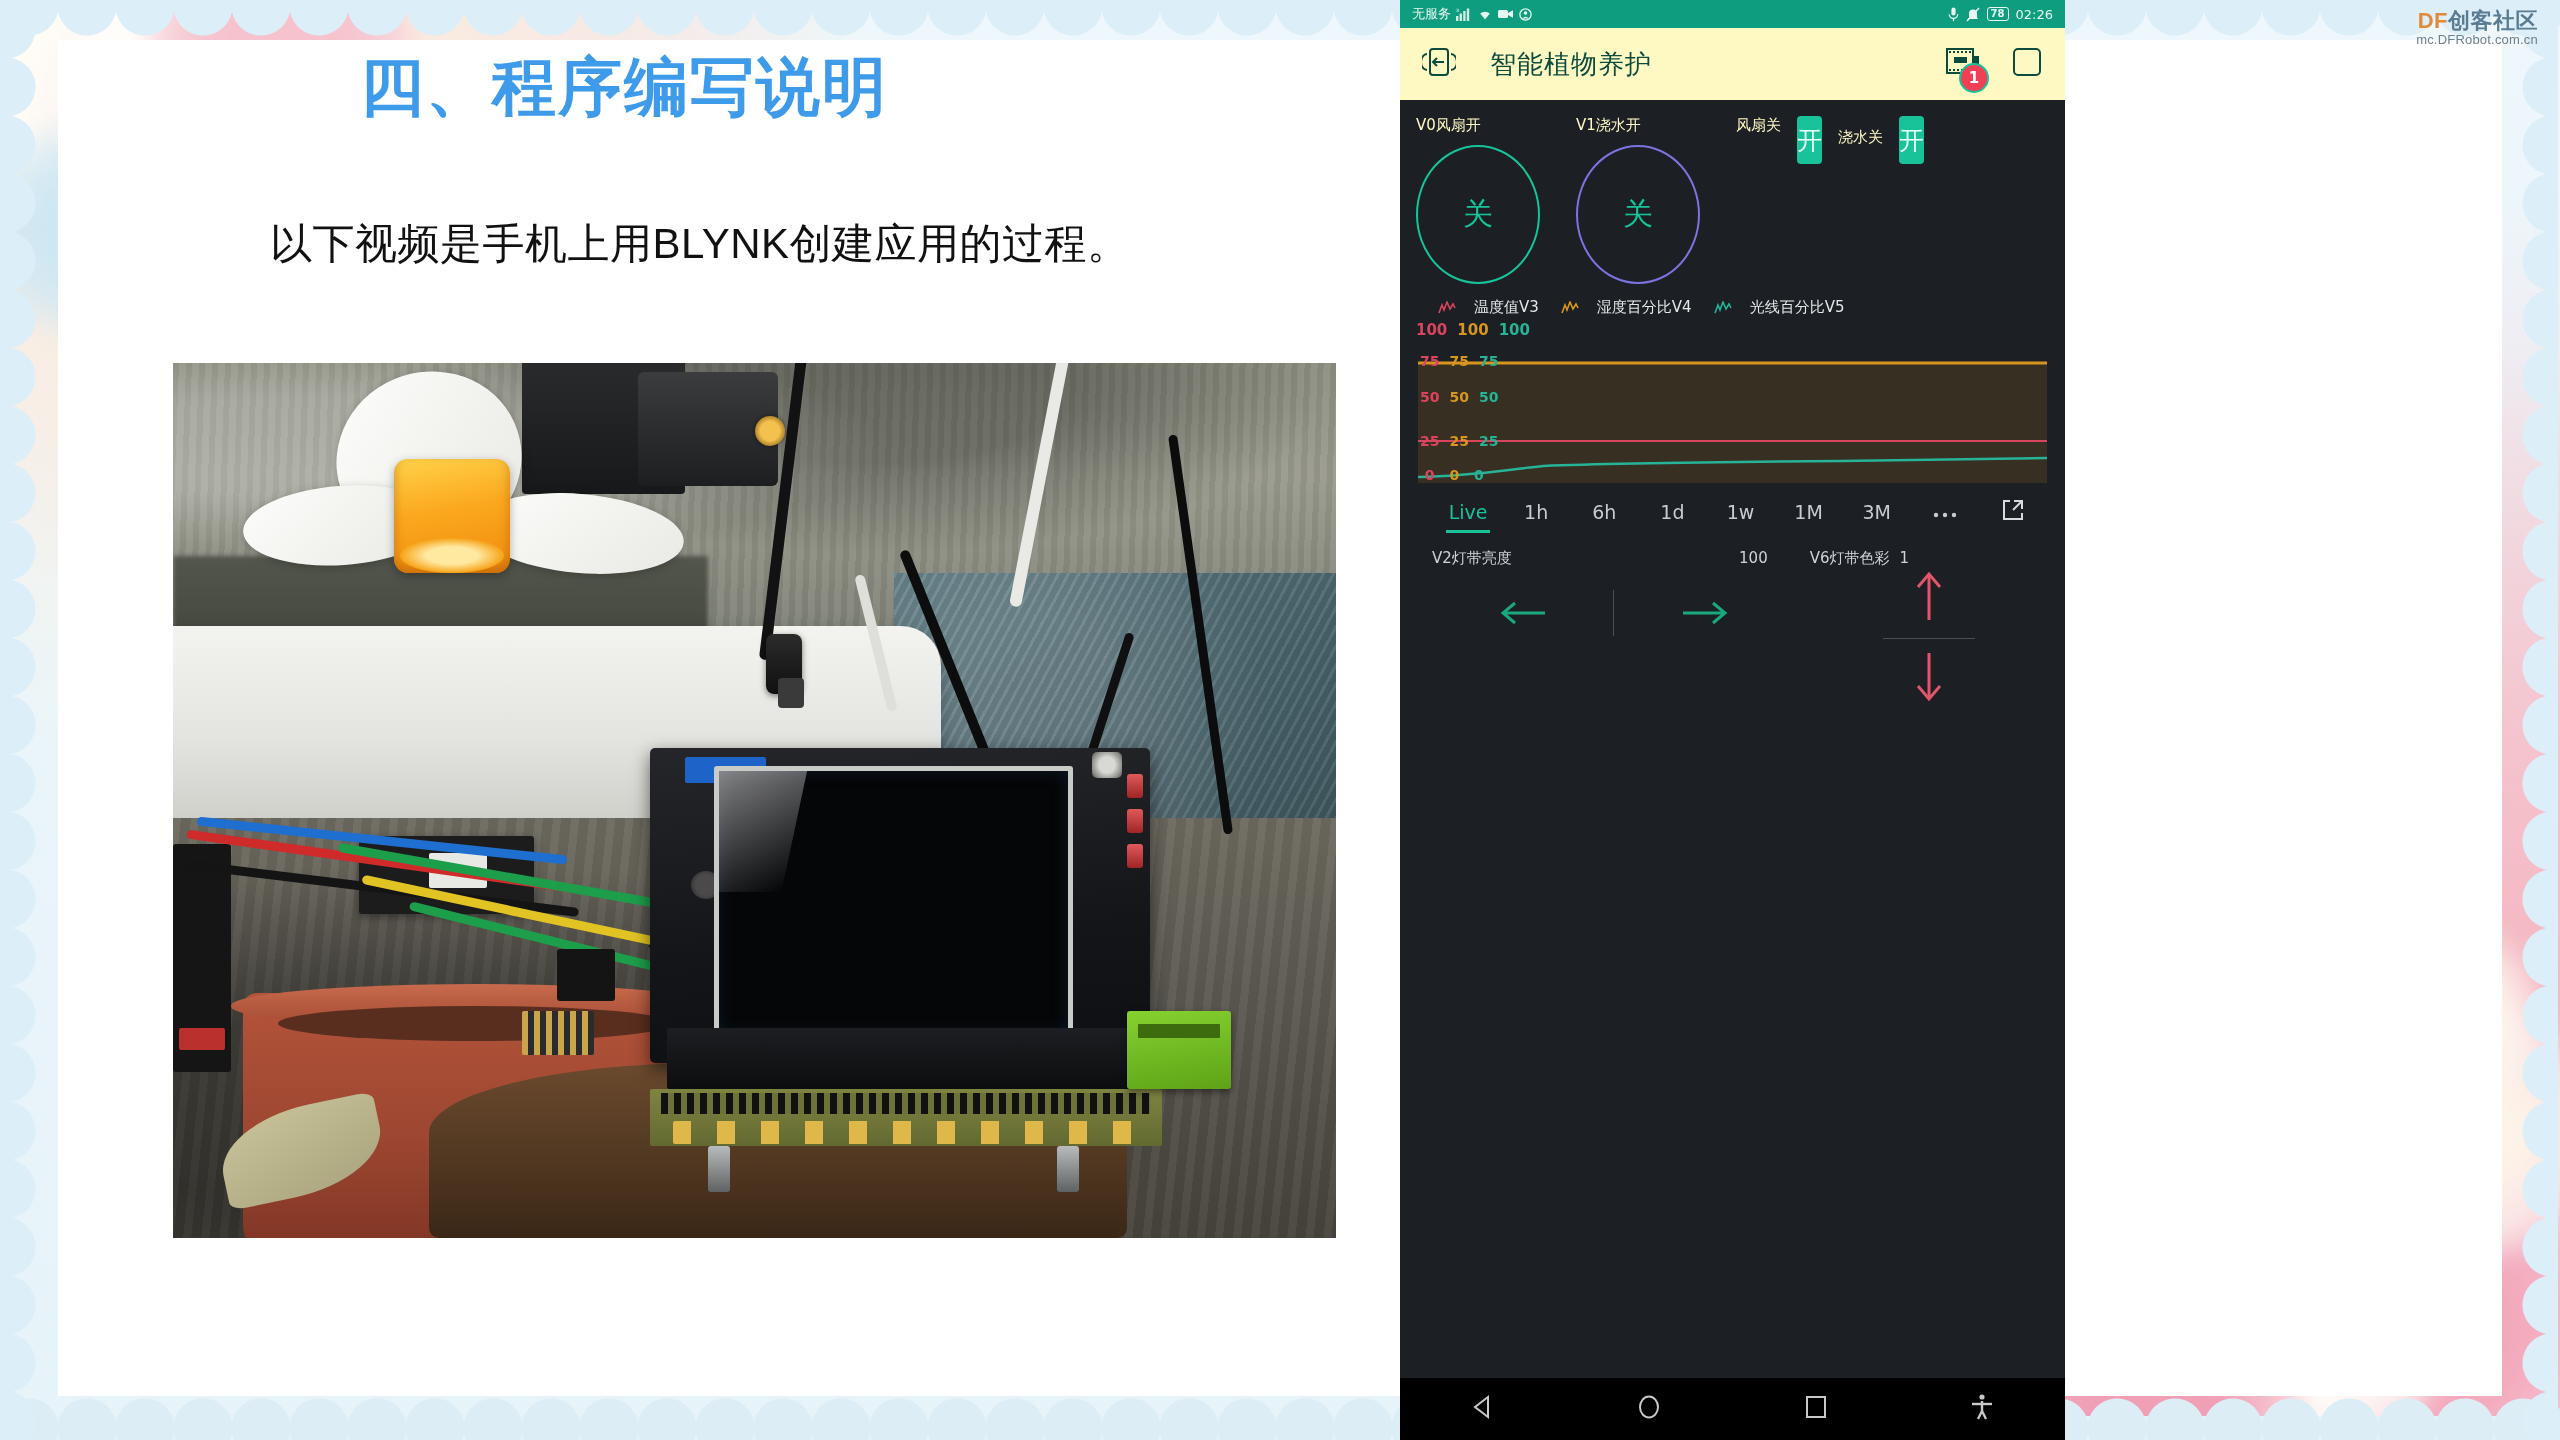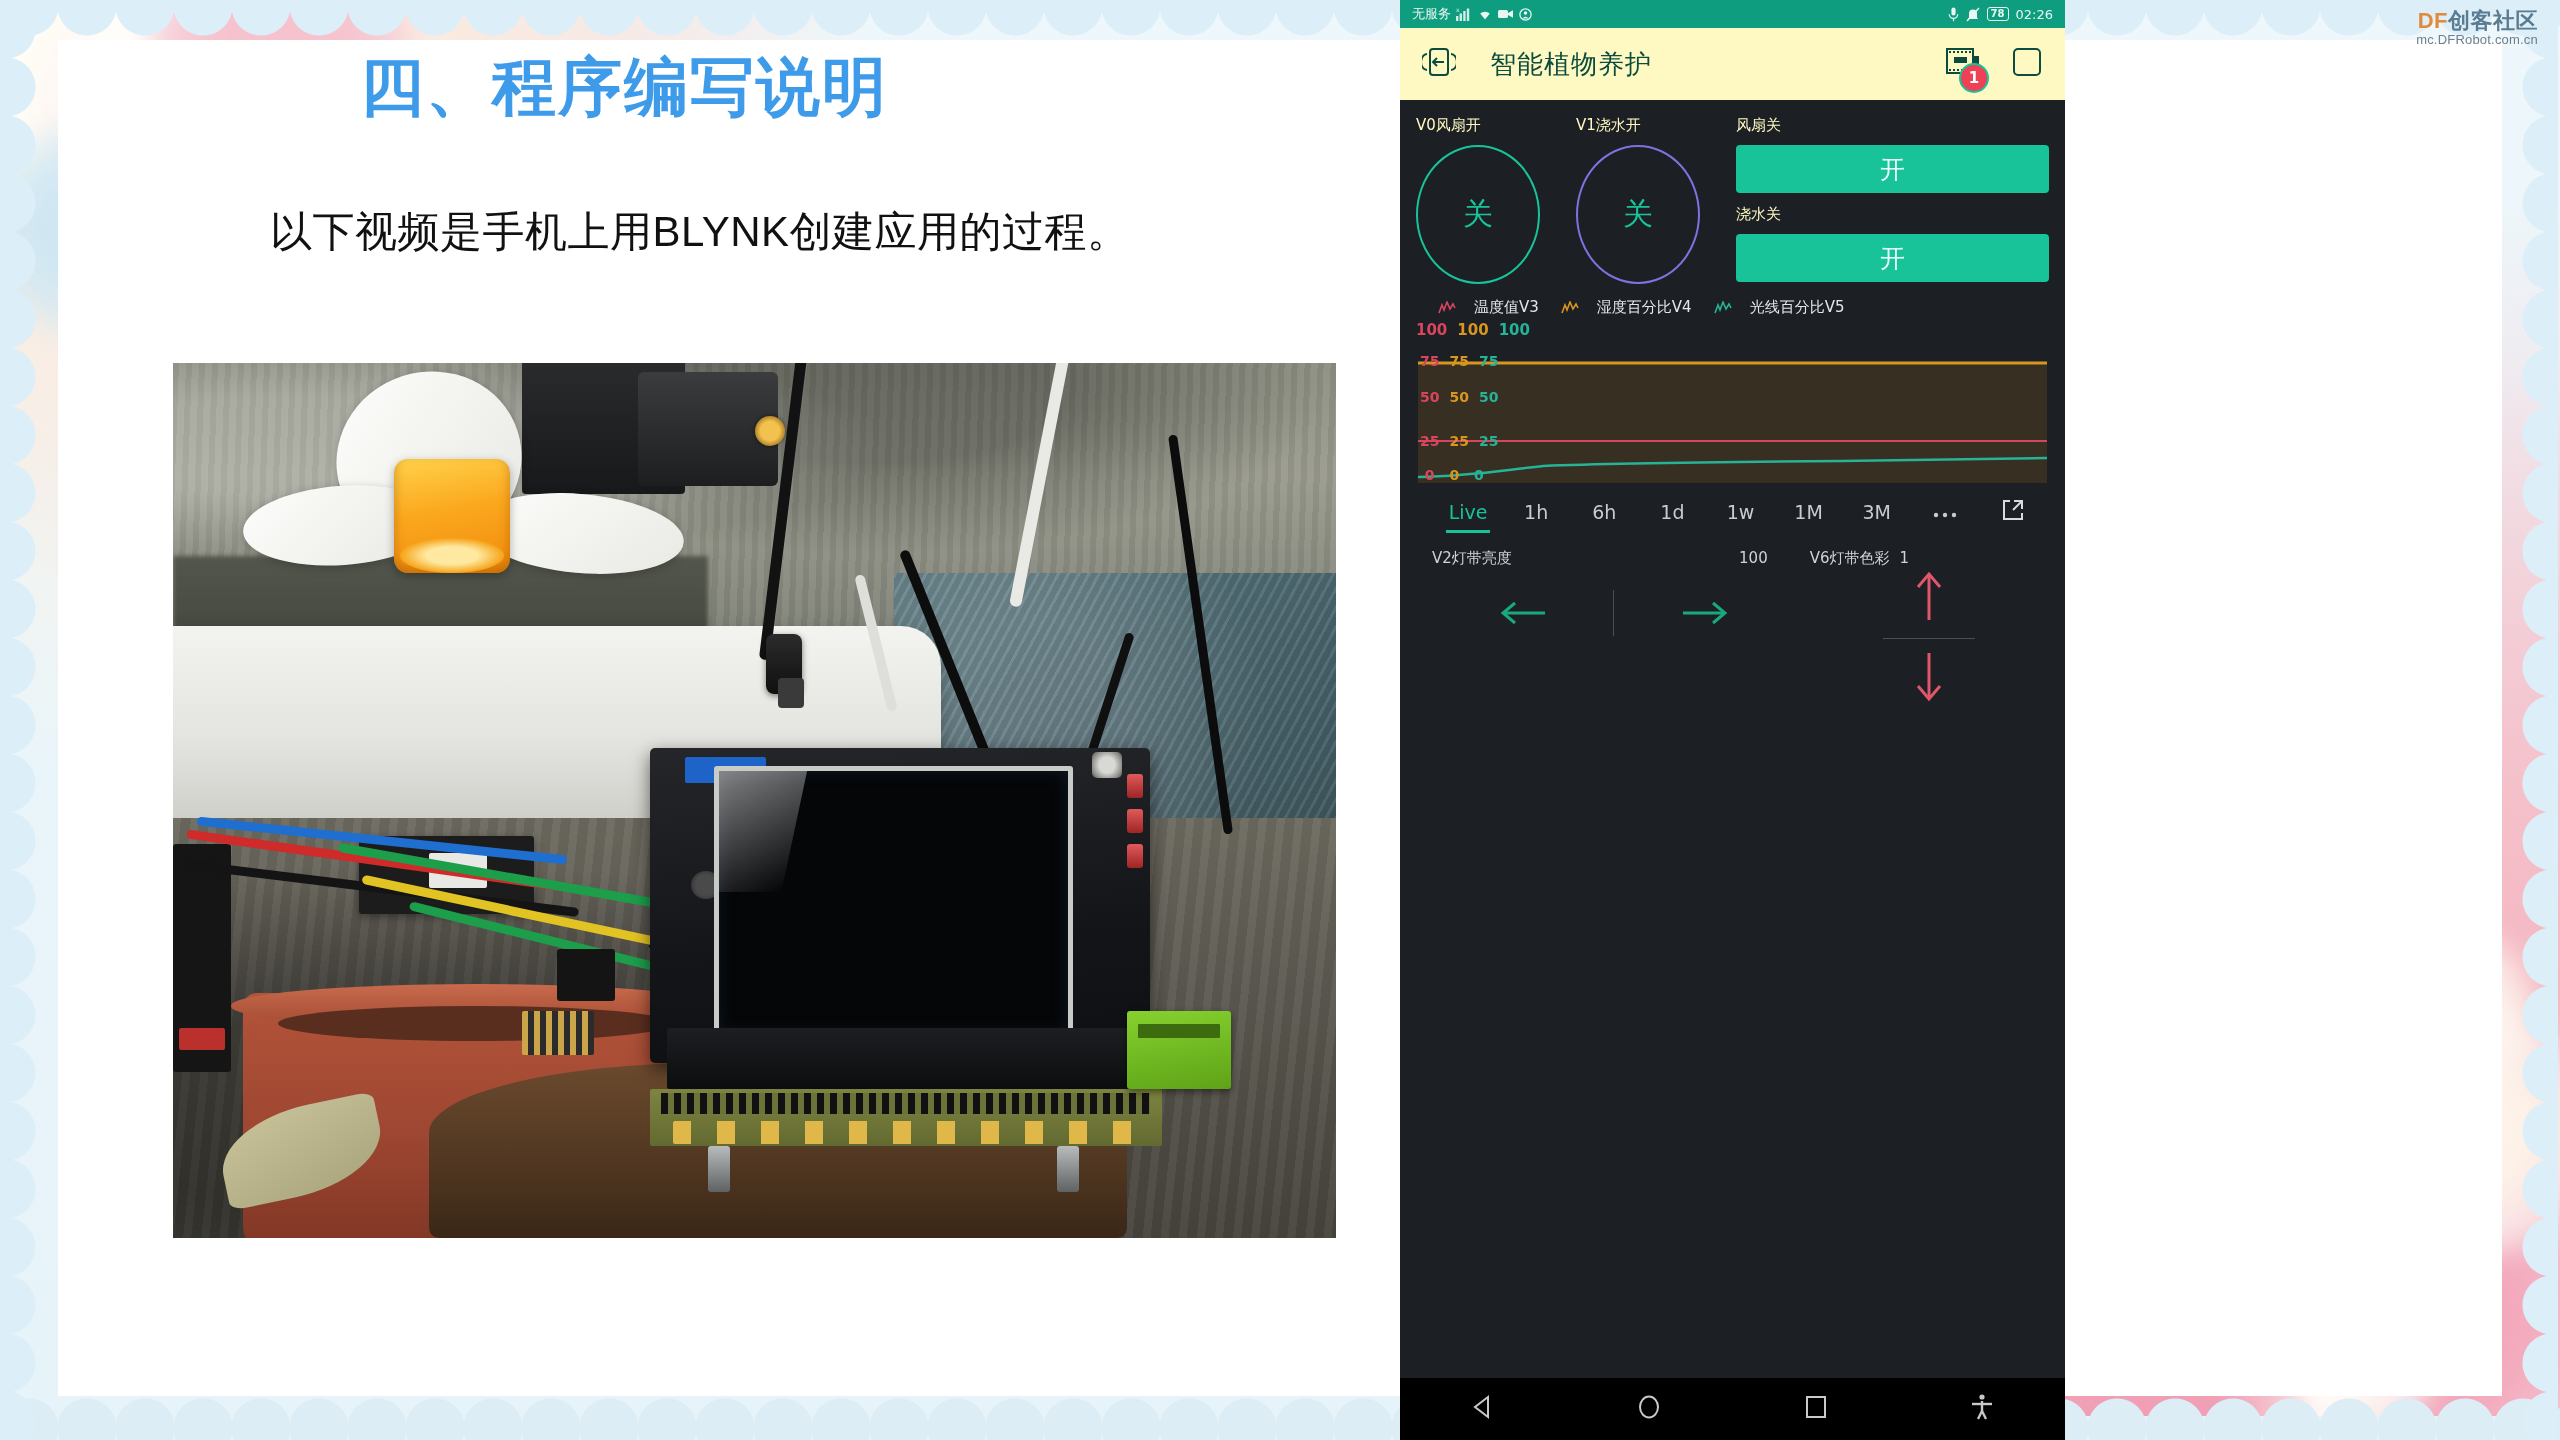--- a/index.html
+++ b/index.html
@@ -77,21 +77,21 @@
   #watermark .wm-main .df{color:#e08a3c;}
   #watermark .wm-sub{font-size:13px;color:#6d7f8c;letter-spacing:.2px;}
 
   
   #slide-title{
     position:absolute;left:360px;top:44px;
     font-size:64px;font-weight:bold;color:#3d9be9;letter-spacing:2px;
     white-space:nowrap;z-index:20;
   }
   #slide-body{
-    position:absolute;left:270px;top:204px;
+    position:absolute;left:270px;top:216px;
     font-size:42px;color:#111;letter-spacing:.5px;white-space:nowrap;z-index:20;
   }
 
   
   #photo{
     position:absolute;left:173px;top:363px;width:1163px;height:875px;
     background:#4c5054;overflow:hidden;z-index:15;
   }
   .ph{position:absolute;}
 
@@ -258,21 +258,21 @@
   
   #appbody{background:#1c1f24;padding:0 0 0 0;height:calc(1440px - 28px - 72px);position:relative;}
 
   .row-widgets{display:flex;padding:16px 16px 0 16px;gap:10px;}
   .wlabel{color:#fef9c3;font-size:15px;margin-bottom:10px;white-space:nowrap;}
   .gauge-wrap{width:150px;}
   .gauge{width:120px;height:135px;border-radius:50%;display:flex;align-items:center;
     justify-content:center;font-size:30px;}
   .gauge.green{border:2px solid #18c39a;color:#18c39a;}
   .gauge.purple{border:2px solid #7b74e0;color:#18c39a;}
-  .btncol{flex:1;display:flex;flex-direction:column;gap:0;}
+  .btncol{flex:1;display:flex;flex-direction:row;gap:16px;text-align:right;}
   .bigbtn{background:#18c39a;border:none;border-radius:4px;height:48px;color:#e9fff9;
     font-size:25px;display:flex;align-items:center;justify-content:center;}
 
   
   .chart-head{padding:14px 16px 0 16px;}
   .chart-title{color:#18c39a;font-size:27px;margin-bottom:8px;}
   .legend{display:flex;gap:22px;align-items:center;padding-left:22px;}
   .legend-item{display:flex;align-items:center;gap:18px;color:#e4e7ea;font-size:15px;}
   .lg-spark{width:18px;height:14px;}
   .cur-vals{display:flex;gap:10px;padding:4px 0 2px 16px;font-size:15px;font-weight:bold;}

